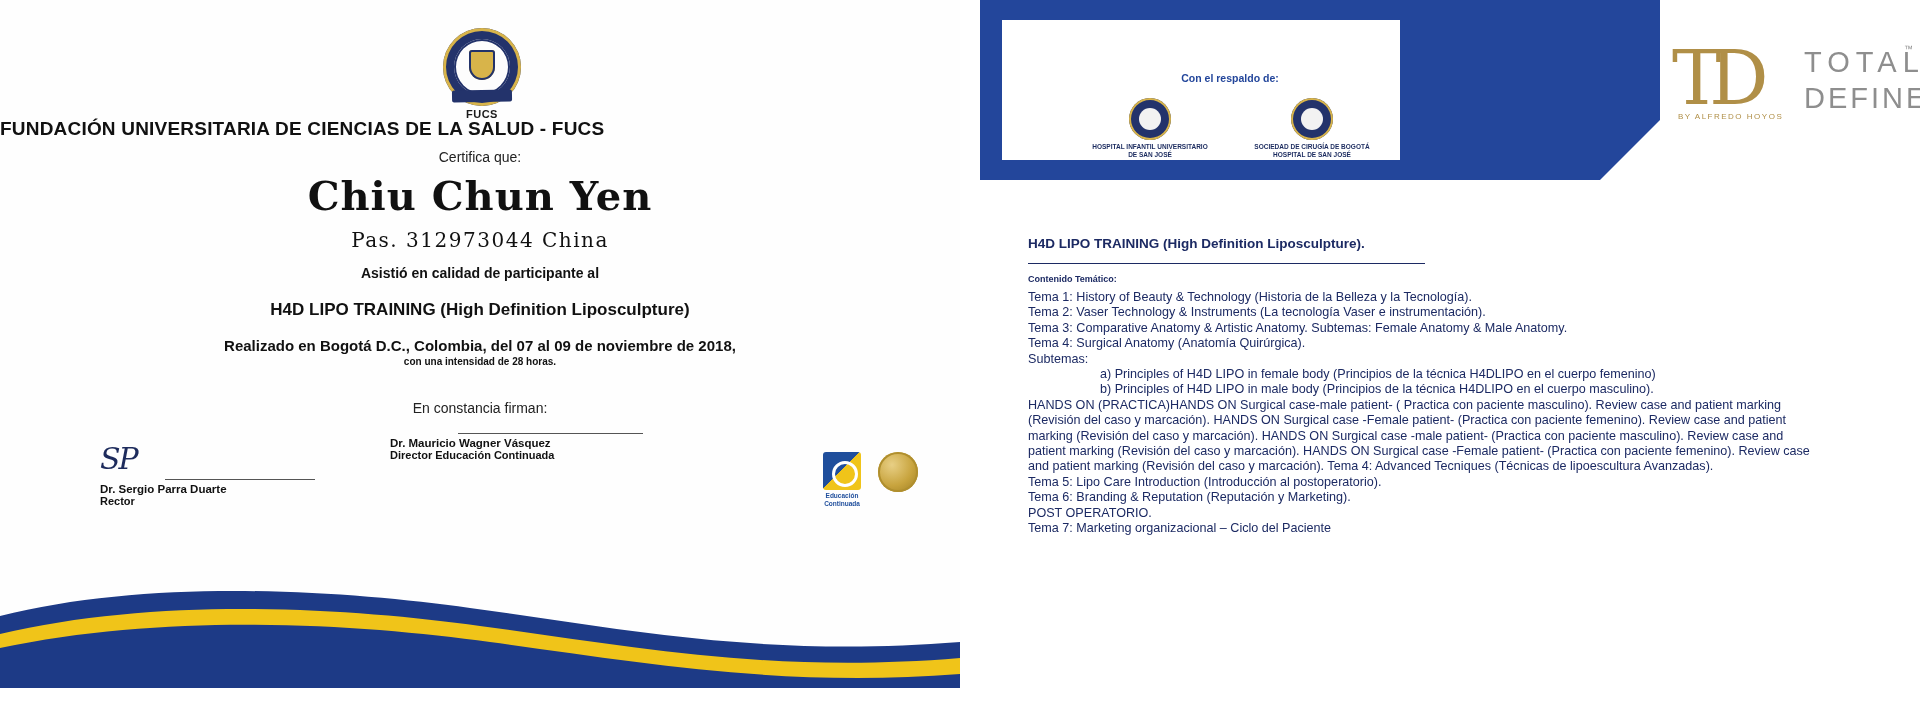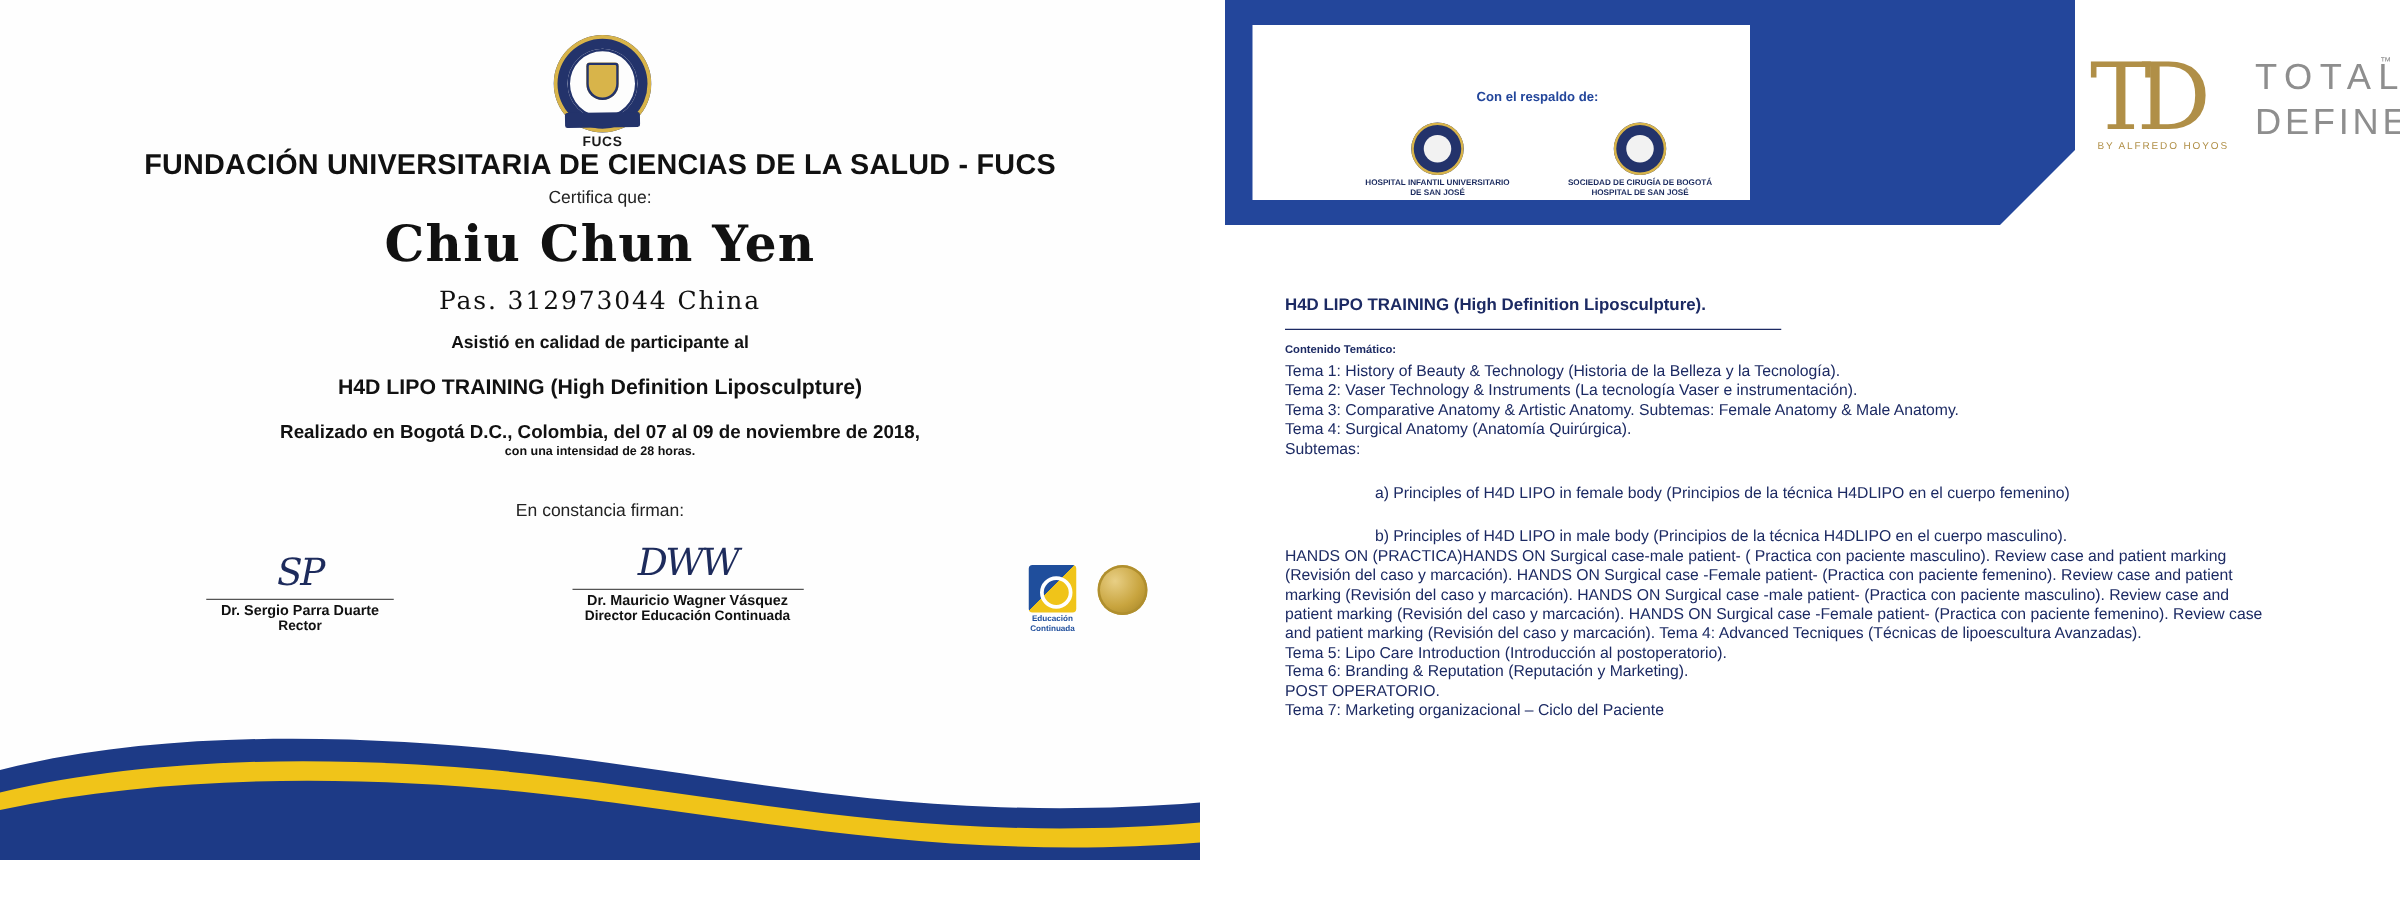--- a/index.html
+++ b/index.html
@@ -71,22 +71,21 @@
     font-size: 11px;
     font-weight: bold;
     letter-spacing: 0.5px;
     color: #1a1a1a;
   }
 
   .inst-name {
     position: absolute;
     left: 0; top: 118px;
     width: 960px;
-    text-align: center;
-    font-size: 23px;
+    font-size: 19px;
     font-weight: bold;
     letter-spacing: 0.2px;
     color: #111;
   }
   .certifies {
     position: absolute;
     left: 0; top: 149px;
     width: 960px;
     text-align: center;
     font-size: 14px;
@@ -152,21 +151,21 @@
   .constancy {
     position: absolute;
     left: 0; top: 400px;
     width: 960px;
     text-align: center;
     font-size: 14px;
     color: #222;
   }
 
   
-  .sig-block { position: absolute; text-align: center; }
+  .sig-block { position: absolute; text-align: left; }
   .sig-block.left  { left: 100px; top: 440px; width: 280px; }
   .sig-block.right { left: 390px; top: 432px; width: 320px; }
   .sig-scribble {
     height: 38px;
     font-family: "DejaVu Serif", serif;
     font-size: 30px;
     font-style: italic;
     color: #1d2b5c;
     line-height: 38px;
     letter-spacing: -2px;
@@ -369,21 +368,21 @@
   .topics {
     position: absolute;
     left: 68px; top: 290px;
     width: 790px;
     font-size: 12.6px;
     line-height: 15.4px;
     font-weight: normal;
     color: #1c2a63;
   }
   .topics p { margin: 0; }
-  .topics p.indent { padding-left: 72px; margin-top: 20px; }
+  .topics p.indent { padding-left: 72px; }
   .topics p.para { text-align: left; }
 </style>
 </head>
 <body>
 
 <div class="cert-left">
 
   <div class="crest">
     <div class="crest-outer"></div>
     <div class="crest-inner"></div>
@@ -403,21 +402,20 @@
   <div class="constancy">En constancia firman:</div>
 
   <div class="sig-block left">
     <div class="sig-scribble">SP</div>
     <div class="sig-rule"></div>
     <div class="sig-name">Dr. Sergio Parra Duarte</div>
     <div class="sig-role">Rector</div>
   </div>
 
   <div class="sig-block right">
-    <div class="sig-scribble">DWW</div>
     <div class="sig-rule wide"></div>
     <div class="sig-name">Dr. Mauricio Wagner Vásquez</div>
     <div class="sig-role">Director Educación Continuada</div>
   </div>
 
   <div class="edu-logo">
     <div class="sq"></div>
     <div class="cap">Educación Continuada</div>
   </div>
   <div class="seal-gold"></div>

